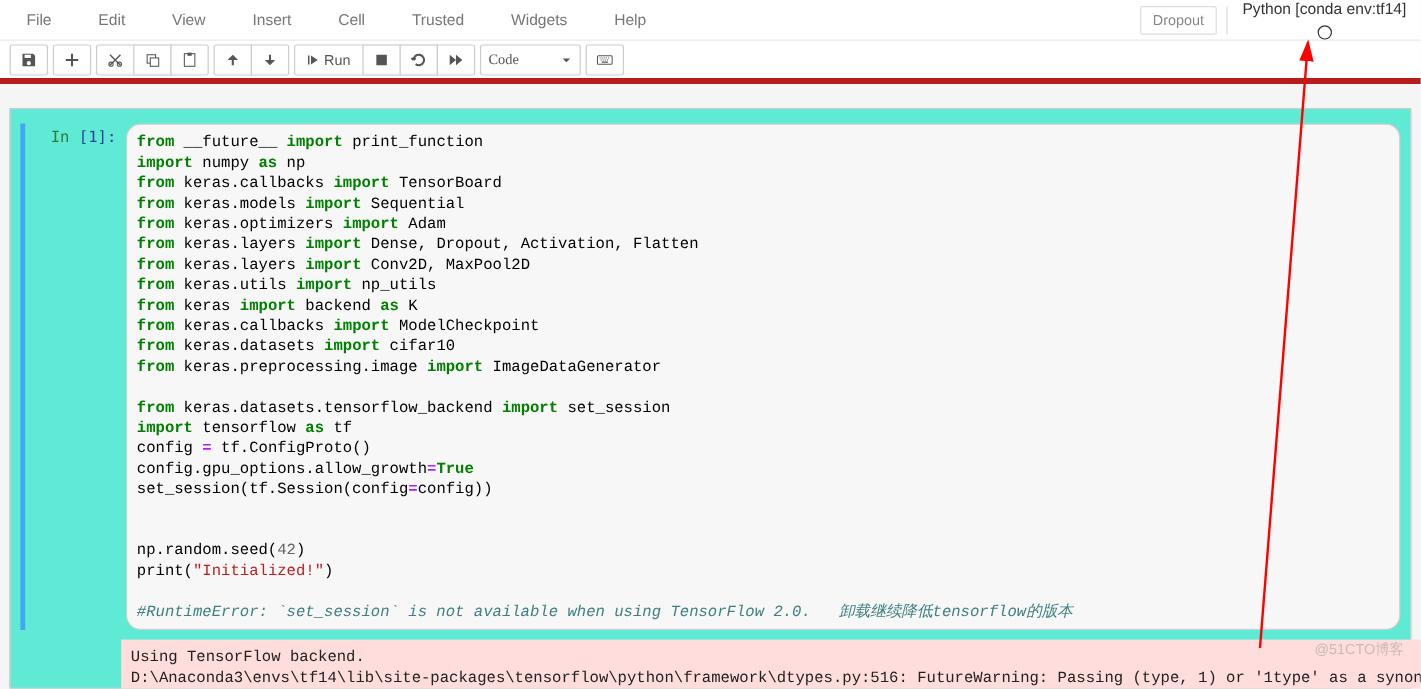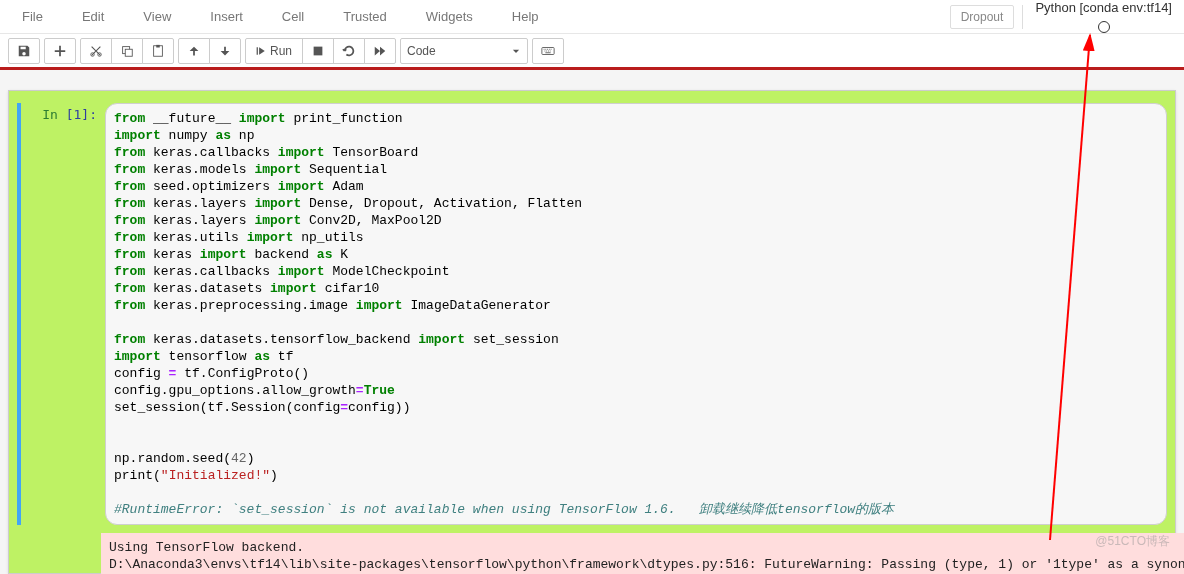--- a/index.html
+++ b/index.html
@@ -7,31 +7,31 @@
 
 .menubar-container { background: #fff; border-bottom: 1px solid #e7e7e7; height: 34px; display: flex; align-items: center; padding: 0 8px; }
 .menubar { display: flex; gap: 11px; }
 .menu-item { padding: 8px 14px; color: #777; cursor: pointer; font-size: 13px; }
 .menubar-right { margin-left: auto; display: flex; align-items: center; gap: 8px; }
 .trusted-badge { color: #888; border: 1px solid #ddd; padding: 4px 10px; border-radius: 2px; font-size: 12px; }
 .divider { width: 1px; height: 24px; background: #ddd; }
 .kernel-indicator { color: #333; font-size: 13px; display: flex; align-items: center; gap: 6px; padding: 4px 4px; flex-direction: column; }
 .kernel-busy { width: 12px; height: 12px; border: 1.5px solid #333; border-radius: 50%; display: inline-block; }
 
-.toolbar { background: #fff; border-bottom: 3px solid #b91c1c; height: 36px; display: flex; align-items: center; padding: 0 8px; gap: 4px; }
+.toolbar { background: #fff; border-bottom: 5px solid #b91c1c; height: 36px; display: flex; align-items: center; padding: 0 8px; gap: 4px; }
 .btn { border: 1px solid #ccc; background: #fff; padding: 4px 8px; border-radius: 2px; cursor: pointer; display: flex; align-items: center; justify-content: center; min-width: 28px; height: 26px; color: #555; }
 .btn-group { display: flex; }
 .btn-group .btn { border-radius: 0; margin-left: -1px; }
 .btn-group .btn:first-child { border-top-left-radius: 2px; border-bottom-left-radius: 2px; margin-left: 0; }
 .btn-group .btn:last-child { border-top-right-radius: 2px; border-bottom-right-radius: 2px; }
 .run-btn { padding: 4px 10px; font-size: 12px; gap: 4px; }
-.cell-type-select { border: 1px solid #ccc; padding: 3px 6px; border-radius: 2px; height: 26px; width: 128px; font-size: 12px; color: #555; background: #fff; display: flex; align-items: center; justify-content: space-between; }
+.cell-type-select { border: 1px solid #ccc; padding: 3px 6px; border-radius: 2px; height: 26px; width: 84px; font-size: 12px; color: #555; background: #fff; display: flex; align-items: center; justify-content: space-between; font-family: Liberation Serif, serif; }
 
 .notebook-area { padding: 20px 8px 0 8px; height: calc(100% - 70px); overflow: hidden; }
-.notebook { background: #bef264; border: 1px solid #ccc; box-shadow: 0 1px 3px rgba(0,0,0,0.1); padding: 12px 8px; height: 100%; }
+.notebook { background: #5eead4; border: 1px solid #ccc; box-shadow: 0 1px 3px rgba(0,0,0,0.1); padding: 12px 8px; height: 100%; }
 
 .cell { display: flex; margin-bottom: 4px; }
 .cell.selected { border-left: 4px solid #42A5F5; padding-left: 0; }
 .prompt { width: 84px; text-align: right; padding: 4px 8px 4px 4px; font-family: SimSun, monospace; font-size: 13px; color: #303F9F; flex-shrink: 0; }
 .prompt-in { color: #2e7d32; font-weight: normal; }
 .prompt-bracket { color: #303F9F; }
 .input-area { flex: 1; background: #f7f7f7; border: 1px solid #cfcfcf; padding: 6px 8px; border-radius: 12px; }
 .code { font-family: SimSun, "Courier New", monospace; font-size: 13px; line-height: 17px; white-space: pre; }
 .kw { color: #008000; font-weight: bold; }
 .nm { color: #000; }
@@ -162,40 +162,40 @@
   <div class="notebook">
     <div class="cell selected">
       <div class="prompt">
         <span class="prompt-in">In </span><span class="prompt-bracket">[1]:</span>
       </div>
       <div class="input-area">
         <div class="code" id="code-target"><span class="kw">from</span><span class="nm"> __future__ </span><span class="kw">import</span><span class="nm"> print_function
 </span><span class="kw">import</span><span class="nm"> numpy </span><span class="kw">as</span><span class="nm"> np
 </span><span class="kw">from</span><span class="nm"> keras.callbacks </span><span class="kw">import</span><span class="nm"> TensorBoard
 </span><span class="kw">from</span><span class="nm"> keras.models </span><span class="kw">import</span><span class="nm"> Sequential
-</span><span class="kw">from</span><span class="nm"> seed.optimizers </span><span class="kw">import</span><span class="nm"> Adam
+</span><span class="kw">from</span><span class="nm"> keras.optimizers </span><span class="kw">import</span><span class="nm"> Adam
 </span><span class="kw">from</span><span class="nm"> keras.layers </span><span class="kw">import</span><span class="nm"> Dense, Dropout, Activation, Flatten
 </span><span class="kw">from</span><span class="nm"> keras.layers </span><span class="kw">import</span><span class="nm"> Conv2D, MaxPool2D
 </span><span class="kw">from</span><span class="nm"> keras.utils </span><span class="kw">import</span><span class="nm"> np_utils
 </span><span class="kw">from</span><span class="nm"> keras </span><span class="kw">import</span><span class="nm"> backend </span><span class="kw">as</span><span class="nm"> K
 </span><span class="kw">from</span><span class="nm"> keras.callbacks </span><span class="kw">import</span><span class="nm"> ModelCheckpoint
 </span><span class="kw">from</span><span class="nm"> keras.datasets </span><span class="kw">import</span><span class="nm"> cifar10
 </span><span class="kw">from</span><span class="nm"> keras.preprocessing.image </span><span class="kw">import</span><span class="nm"> ImageDataGenerator
 
 </span><span class="kw">from</span><span class="nm"> keras.datasets.tensorflow_backend </span><span class="kw">import</span><span class="nm"> set_session
 </span><span class="kw">import</span><span class="nm"> tensorflow </span><span class="kw">as</span><span class="nm"> tf
 </span><span class="nm">config </span><span class="op">=</span><span class="nm"> tf.ConfigProto()
 </span><span class="nm">config.gpu_options.allow_growth</span><span class="op">=</span><span class="bn">True</span><span class="nm">
 </span><span class="nm">set_session(tf.Session(config</span><span class="op">=</span><span class="nm">config))
 
 
 </span><span class="nm">np.random.seed(</span><span class="num">42</span><span class="nm">)
 </span><span class="fn">print</span><span class="nm">(</span><span class="st">"Initialized!"</span><span class="nm">)
 
-</span><span class="cm">#RuntimeError: `set_session` is not available when using TensorFlow 1.6.   卸载继续降低tensorflow的版本</span></div>
+</span><span class="cm">#RuntimeError: `set_session` is not available when using TensorFlow 2.0.   卸载继续降低tensorflow的版本</span></div>
       </div>
     </div>
     <div class="output-area">
       <div class="output-prompt"></div>
       <div class="output-text">Using TensorFlow backend.
 D:\Anaconda3\envs\tf14\lib\site-packages\tensorflow\python\framework\dtypes.py:516: FutureWarning: Passing (type, 1) or '1type' as a synonym</div>
     </div>
   </div>
 </div>
 

